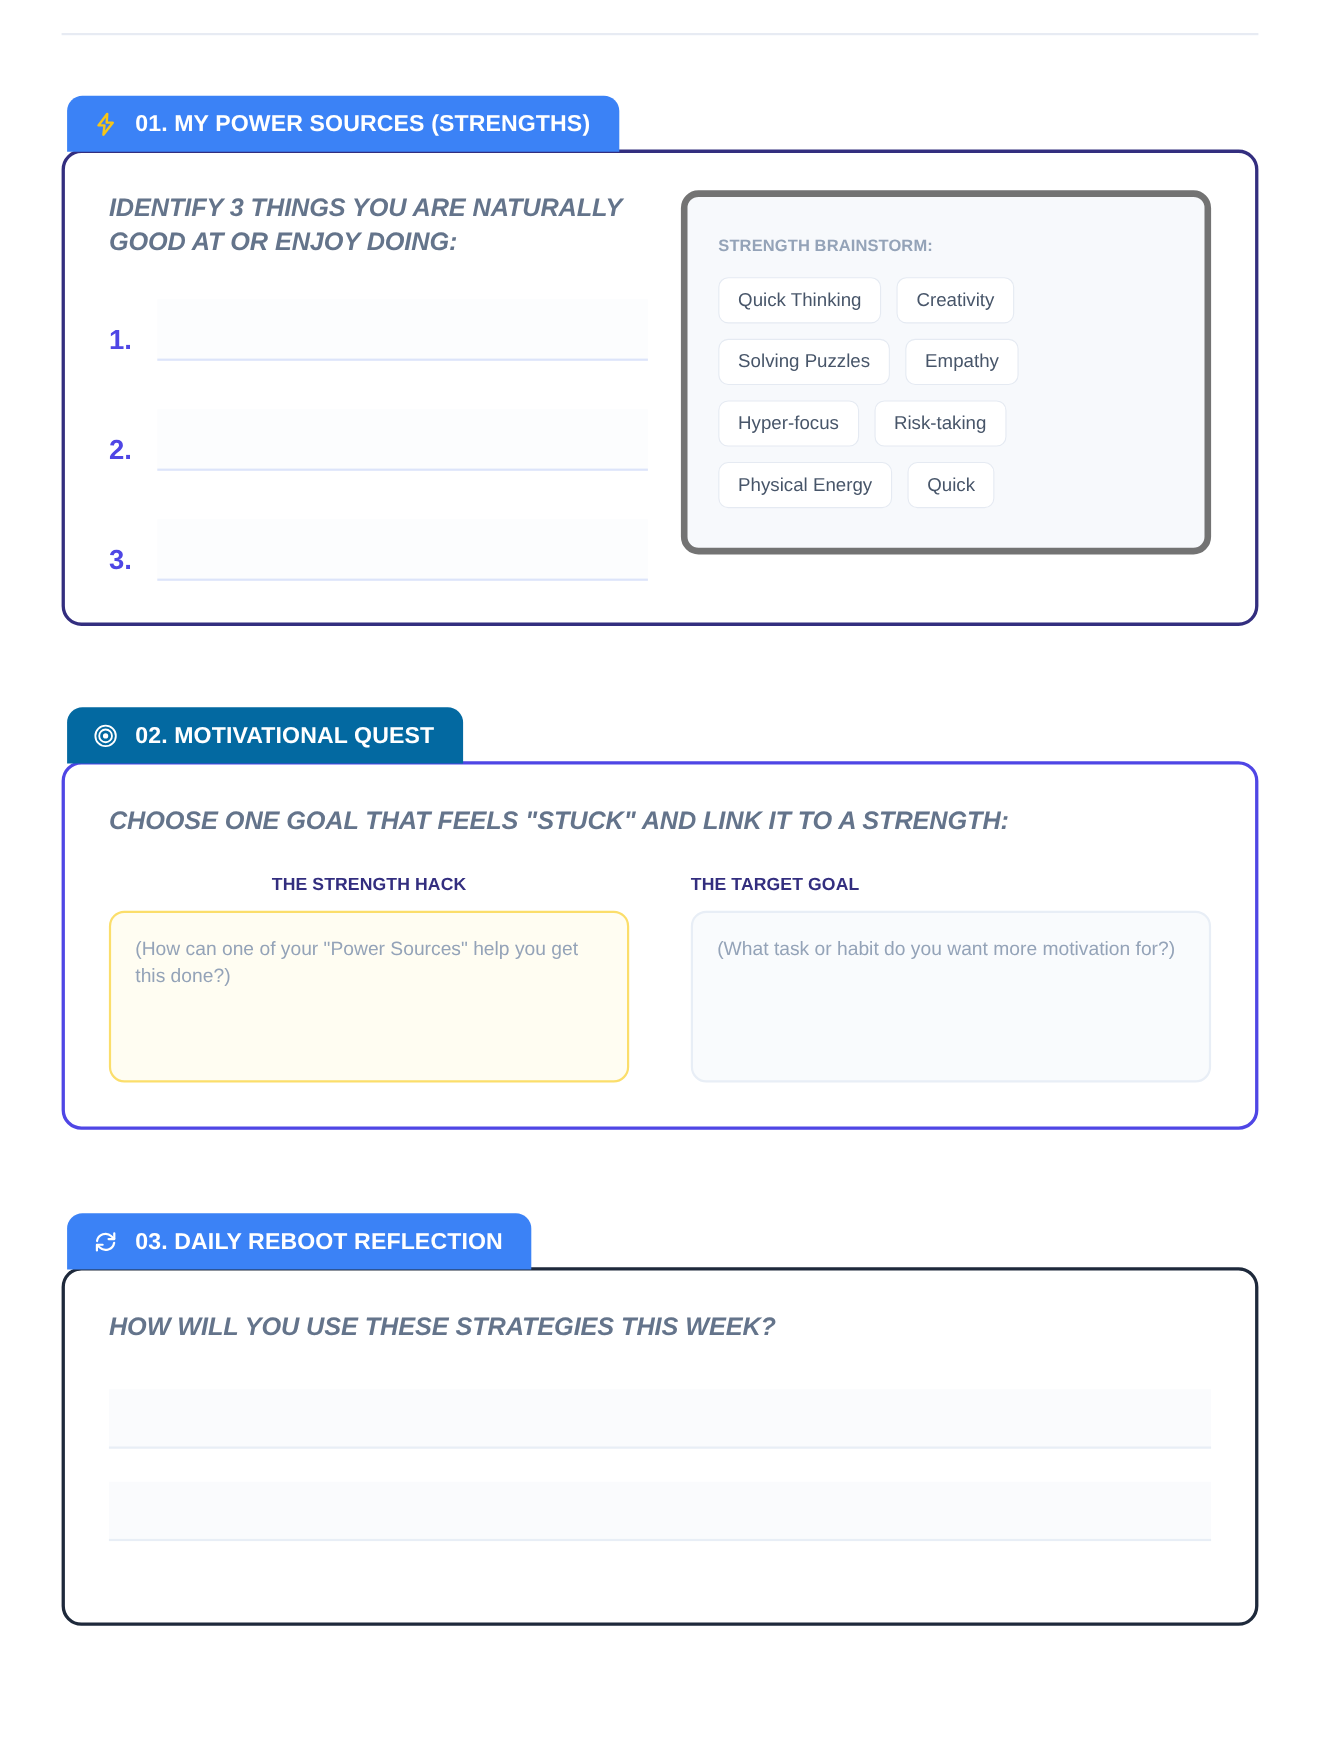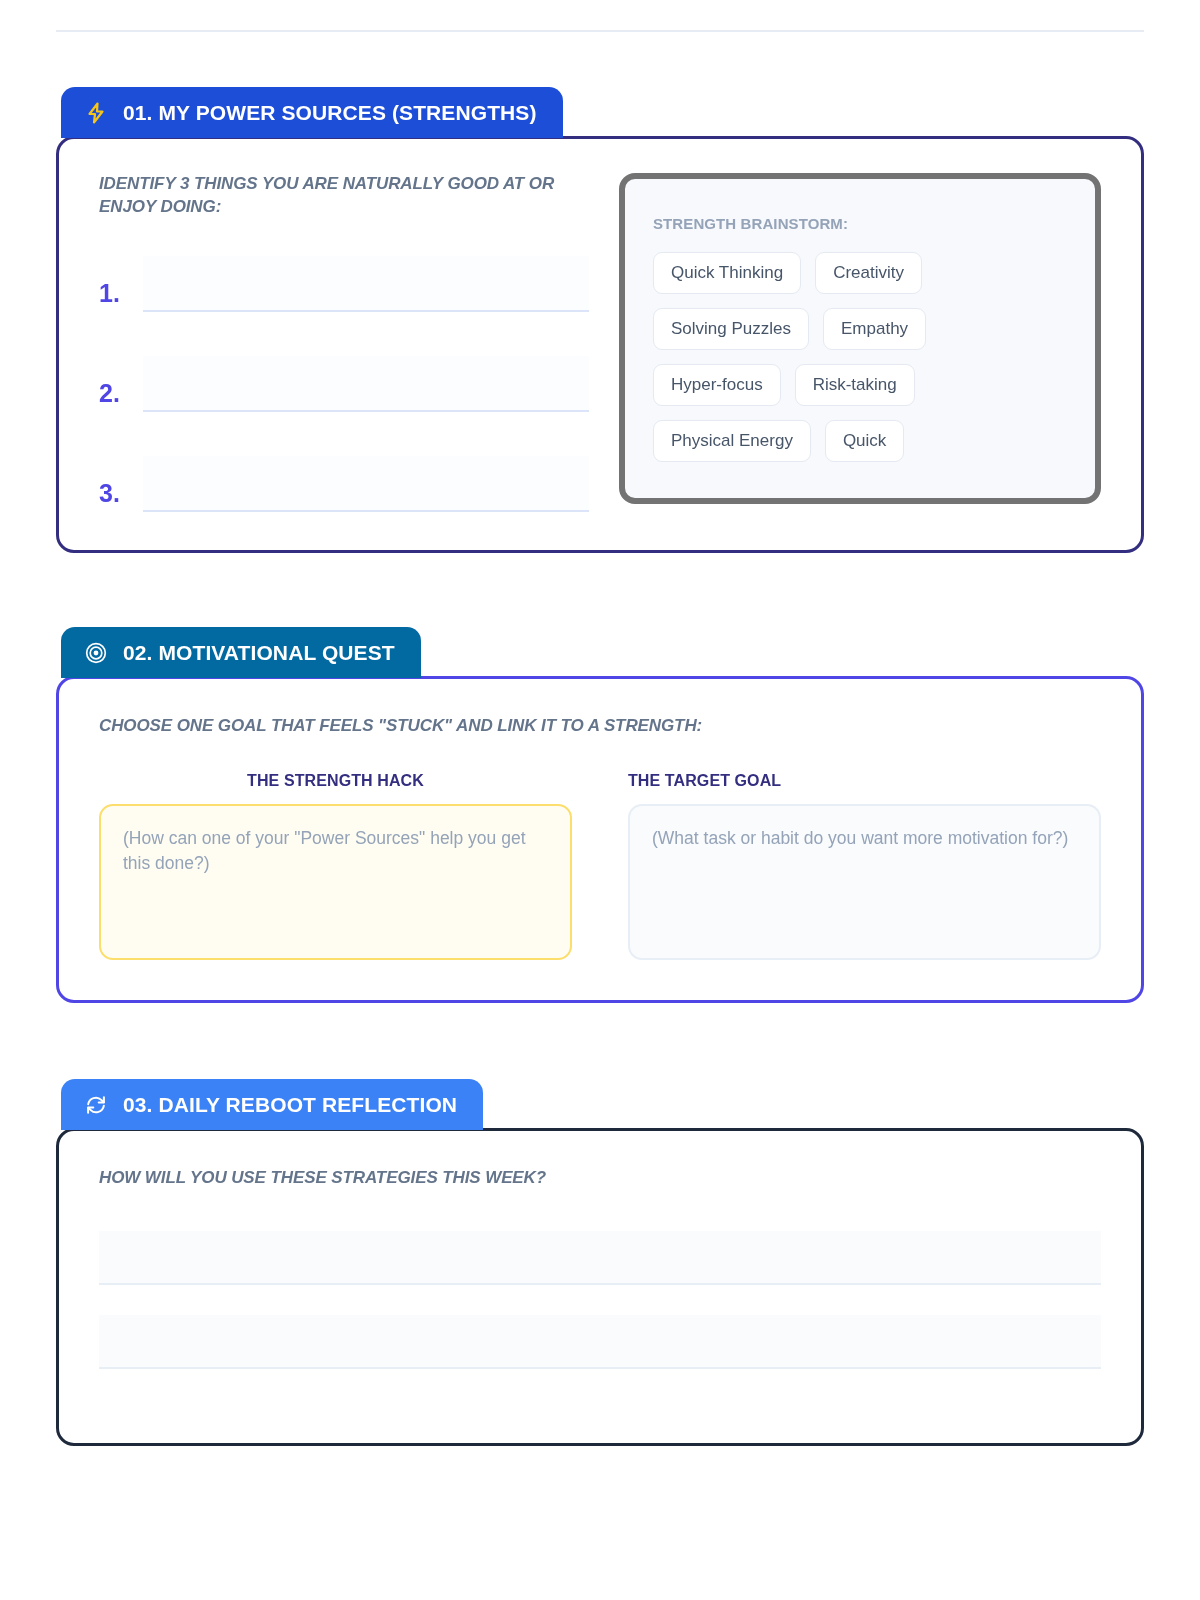--- a/index.html
+++ b/index.html
@@ -104,37 +104,37 @@
   .sec-tab .tab-label {
     font-size: 21px;
     font-weight: 900;
     letter-spacing: 0.1px;
     color: #ffffff;
     text-transform: uppercase;
     white-space: nowrap;
   }
   .sec-icon { display: flex; align-items: center; justify-content: center; width: 26px; height: 26px; }
 
-  .s1 .sec-tab { background: #1d4ed8; }
+  .s1 .sec-tab { background: #3b82f6; }
   .s2 .sec-tab { background: #0369a1; align-items: center; }
   .s3 .sec-tab { background: #3b82f6; }
 
   .sec-card {
     position: relative;
     margin-top: -2px;
     background: #ffffff;
     border-radius: 18px;
     padding: 34px 40px 38px 40px;
   }
   .s1 .sec-card { border: 3px solid #332E7F; }
   .s2 .sec-card { border: 3px solid #4F46E5; }
   .s3 .sec-card { border: 3px solid #1E293B; }
 
   .prompt {
-    font-size: 17px;
+    font-size: 23px;
     font-weight: 800;
     font-style: italic;
     color: #64748B;
     line-height: 1.33;
     letter-spacing: -0.1px;
     text-transform: uppercase;
   }
 
   
   .s1-body { display: flex; gap: 30px; }

